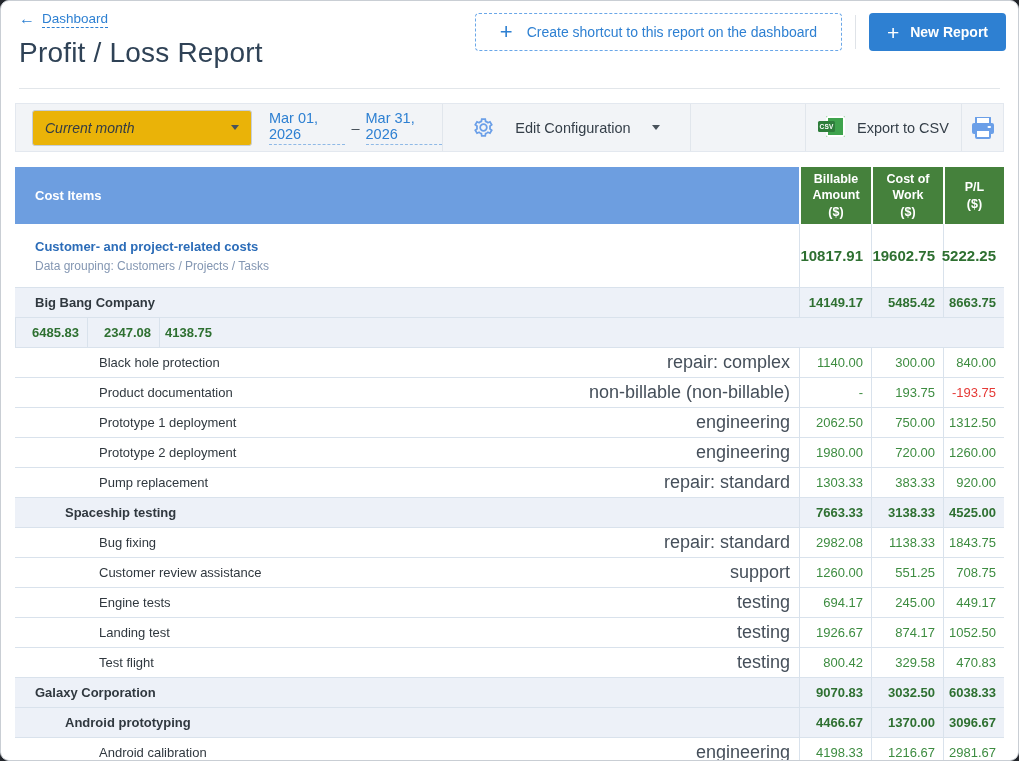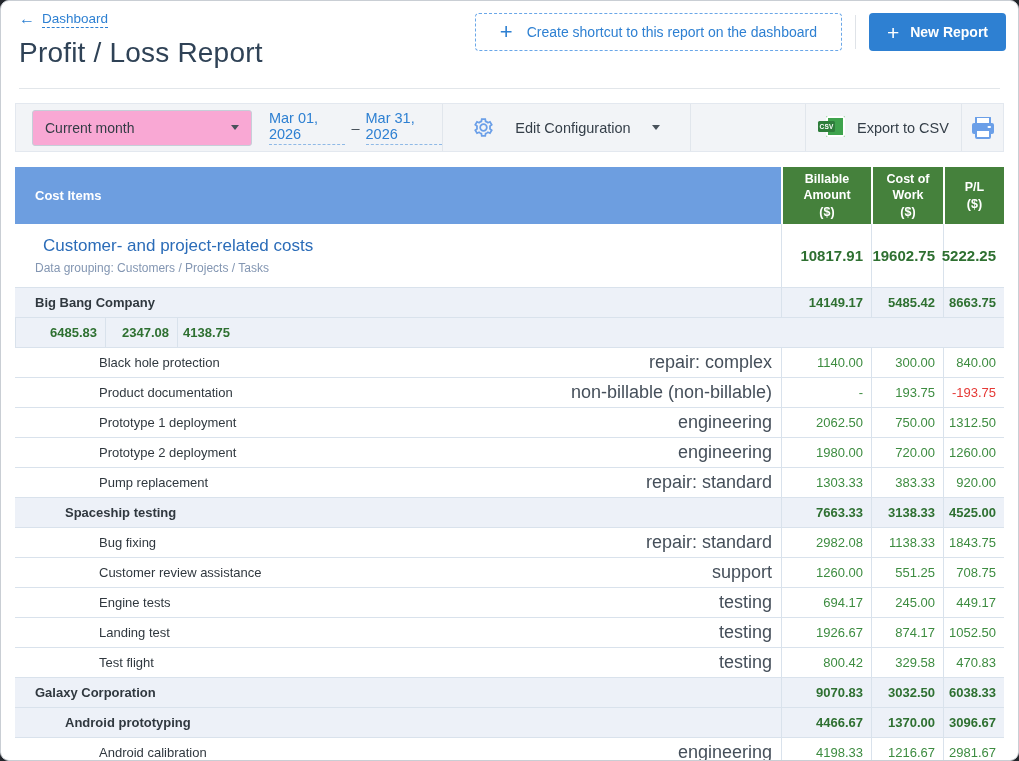--- a/index.html
+++ b/index.html
@@ -36,23 +36,23 @@
     background:var(--toolbar-bg); border:1px solid var(--toolbar-border);
   }
   .tb-sec{ display:flex; align-items:center; }
   .tb-sec + .tb-sec{ border-left:1px solid #e1e6ec; }
   .tb-sec.s1{ width:426px; padding-left:16px; gap:17px; }
   .tb-sec.s2{ width:248px; justify-content:center; }
   .tb-sec.s3{ flex:1; }
   .tb-sec.s4{ width:156px; justify-content:center; }
   .tb-sec.s5{ width:42px; justify-content:center; }
   .select{
-    width:240px; height:36px; background:#f9a8d4; border:1px solid #c6ced8; border-radius:3px;
+    width:240px; height:36px; background:#eab308; border:1px solid #c6ced8; border-radius:3px;
     display:flex; align-items:center; justify-content:space-between; padding:0 12px;
-    font-size:14px; color:#333c45; cursor:pointer;
+    font-size:14px; color:#333c45; cursor:pointer;font-style:italic;
   }
   .caret{ width:0; height:0; border-left:4.5px solid transparent; border-right:4.5px solid transparent; border-top:5px solid #49525b; }
   .dates{ display:flex; align-items:center; gap:6px; font-size:14.5px; }
   .date-link{ color:var(--accent-blue); cursor:pointer; border-bottom:1px dashed #8fb9e6; padding-bottom:2px; }
   .date-sep{ color:#49525b; }
   .edit-config{ display:flex; align-items:center; gap:21px; font-size:14.5px; color:#353f49; cursor:pointer; }
   .gear-icon{ display:inline-flex; }
   .export-csv{ display:flex; align-items:center; gap:12px; font-size:14.5px; color:#353f49; cursor:pointer; }
   .csv-icon{ position:relative; width:27px; height:24px; display:inline-block; }
   .csv-icon .sheet{
@@ -68,30 +68,30 @@
   
   .report-table{ margin:15px 14px 0 14px; font-size:13px; }
   .thead{ display:flex; height:57px; }
   .th{ color:#fff; display:flex; align-items:center; }
   .th.cost{ flex:1; background:var(--header-blue); padding-left:20px; font-weight:700; font-size:13px; }
   .th.num{
     background:var(--header-green); border-left:2px solid #fff;
     justify-content:center; text-align:center; font-weight:700; font-size:12.5px;
     white-space:pre-line; line-height:1.3;
   }
-  .w-billable{ width:90px; } .w-cost{ width:72px; } .w-pl{ width:61px; }
+  .w-billable{ width:72px; } .w-cost{ width:72px; } .w-pl{ width:61px; }
   .trow{ display:flex; border-bottom:1px solid var(--row-border); background:#fff; }
   .trow .tcell.cost{ flex:1; display:flex; align-items:center; justify-content:space-between; padding-right:9px; }
   .trow .tcell.num{
     display:flex; align-items:center; justify-content:flex-end; padding-right:8px;
     border-left:1px solid var(--row-border); color:var(--num-green); font-size:13px;
   }
   .trow.total{ height:64px; }
   .trow.total .tcell.cost{ flex-direction:column; align-items:flex-start; justify-content:center; padding-left:20px; gap:5px; }
-  .total-title{ color:var(--total-title-blue); font-size:17px; font-weight:400;margin-left:8px; }
+  .total-title{ color:var(--total-title-blue); font-size:13px; font-weight:700; }
   .total-sub{ color:var(--muted-blue); font-size:12px; }
   .trow.total .tcell.num{ font-size:15px; font-weight:700; color:var(--num-green-bold); }
   .trow.r{ height:30px; }
   .trow.group{ background:var(--row-alt-bg); }
   .trow.group .item-label{ font-weight:700; }
   .trow.group .tcell.num{ font-weight:700; color:var(--num-green-bold); }
   .item-label{ color:#30383f; }
   .lvl0 .item-label{ padding-left:20px; }
   .lvl1 .item-label{ padding-left:50px; }
   .lvl2 .item-label{ padding-left:84px; }

